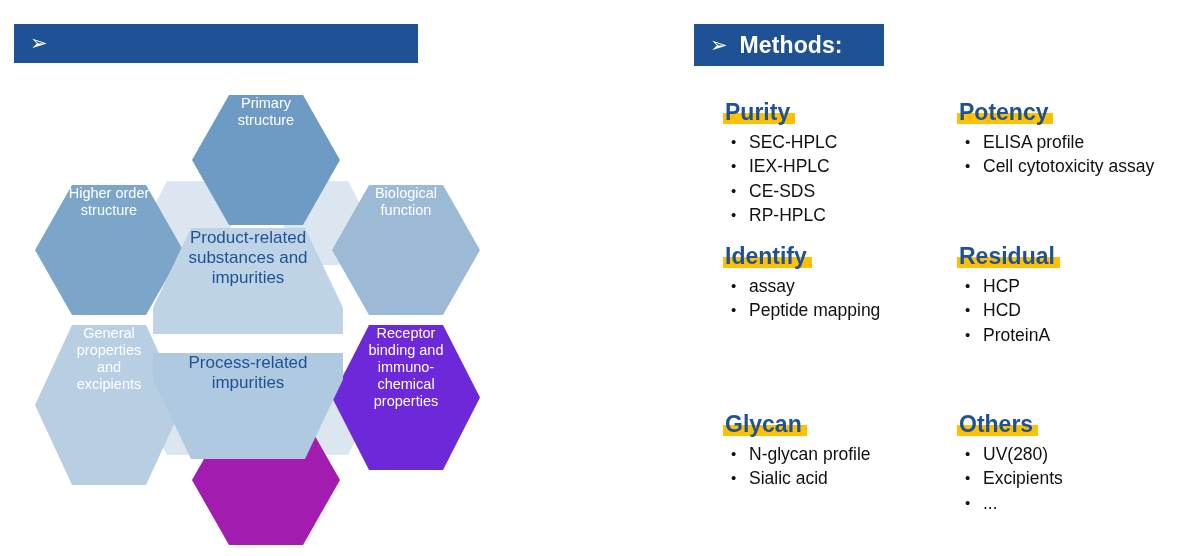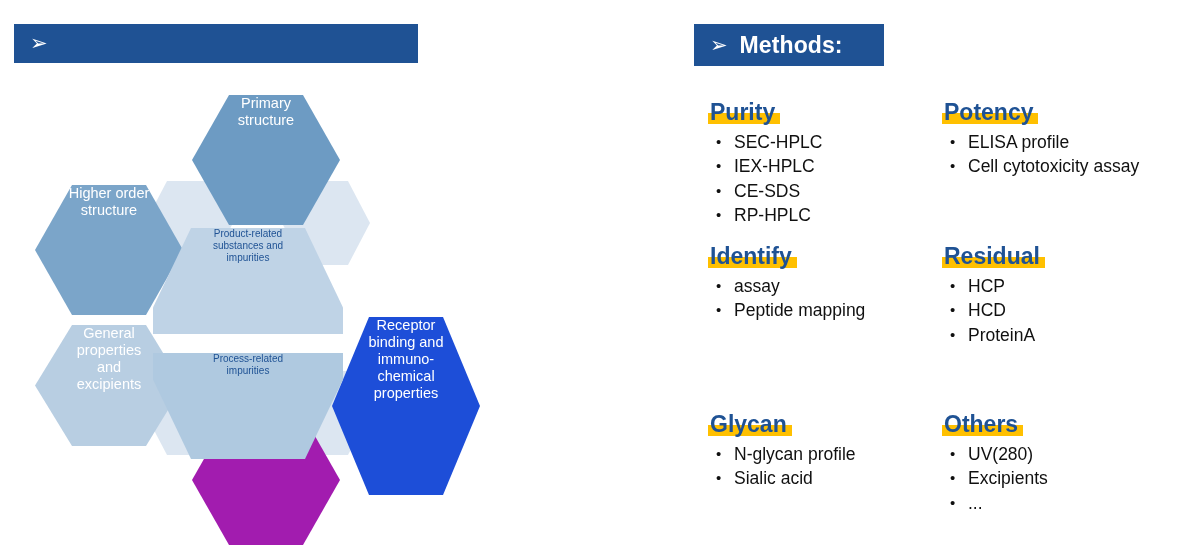--- a/index.html
+++ b/index.html
@@ -66,37 +66,37 @@
     box-sizing: border-box;
   }
   .hex-label {
     font-size: 14.5px;
     line-height: 1.18;
     color: #ffffff;
     padding: 0 6px;
   }
   .hex-center .hex-label {
     color: #1F5294;
-    font-size: 10px;
+    font-size: 17px;
   }
   
   .wedge {
     position: absolute;
     background: #DCE6F1;
     -webkit-clip-path: polygon(25% 0%, 75% 0%, 100% 50%, 75% 100%, 25% 100%, 0% 50%);
     clip-path: polygon(25% 0%, 75% 0%, 100% 50%, 75% 100%, 25% 100%, 0% 50%);
   }
 
   
   #methods-area {
     position: absolute;
     left: 694px; top: 92px;
     width: 500px; height: 460px;
   }
-  .method-group { position: absolute; }
+  .method-group { position: absolute; margin-left: 15px; }
   .method-heading {
     position: relative;
     display: inline-block;
     font-size: 23px;
     font-weight: bold;
     color: #1F5294;
     line-height: 1.05;
     padding: 0 5px 0 2px;
     margin-bottom: 4px;
     white-space: nowrap;
@@ -166,30 +166,33 @@
   <div class="wedge" style="left:262px; top:286px; width:88px; height:84px;"></div>
 
   <div class="hex hex-outer" style="left:172px; top:10px; width:148px; height:130px; background:#6D9BC3;">
     <span class="hex-label">Primary<br>structure</span>
   </div>
 
   <div class="hex hex-outer" style="left:15px; top:100px; width:148px; height:130px; background:#7BA5C9;">
     <span class="hex-label">Higher order<br>structure</span>
   </div>
 
-
-  <div class="hex hex-outer" style="left:312px; top:232px; width:148px; height:178px; background:#1d4ed8;">
+  <div class="hex hex-outer" style="left:312px; top:100px; width:148px; height:130px; background:#9CBAD6;">
+    <span class="hex-label">Biological<br>function</span>
+  </div>
+
+  <div class="hex hex-outer" style="left:312px; top:240px; width:148px; height:145px; background:#6d28d9;">
     <span class="hex-label">Receptor<br>binding and<br>immuno-<br>chemical<br>properties</span>
   </div>
 
   <div class="hex hex-outer" style="left:172px; top:330px; width:148px; height:130px; background:#a21caf;">
     <span class="hex-label">Stability</span>
   </div>
 
-  <div class="hex hex-outer" style="left:15px; top:240px; width:148px; height:121px; background:#B8CEE2;">
+  <div class="hex hex-outer" style="left:15px; top:240px; width:148px; height:160px; background:#B8CEE2;">
     <span class="hex-label">General<br>properties<br>and<br>excipients</span>
   </div>
 
   <div class="hex hex-center" style="left:133px; top:143px; width:190px; height:106px;
               background:#BFD3E6;
               -webkit-clip-path:polygon(20% 0%, 80% 0%, 100% 75%, 100% 100%, 0% 100%, 0% 75%);
               clip-path:polygon(20% 0%, 80% 0%, 100% 75%, 100% 100%, 0% 100%, 0% 75%);">
     <span class="hex-label">Product-related<br>substances and<br>impurities</span>
   </div>
 

